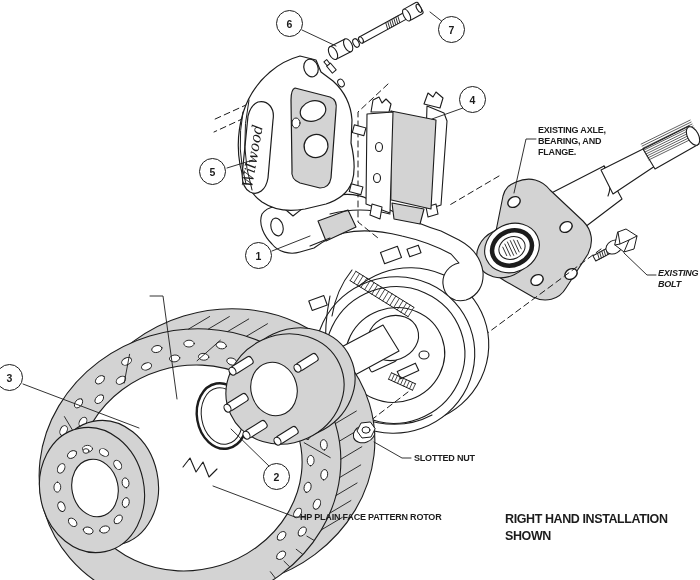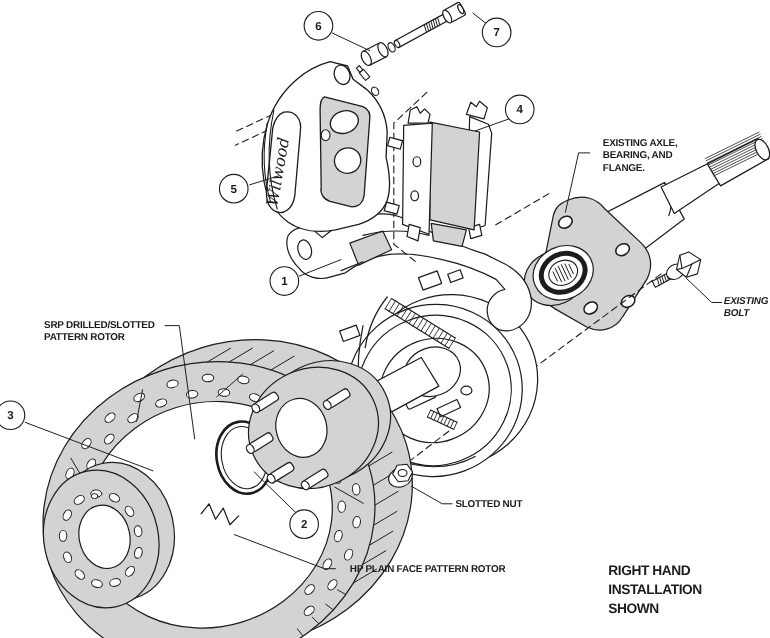--- a/index.html
+++ b/index.html
@@ -423,25 +423,23 @@
 <div class="callout" style="left:199px;top:158px;">
       <span>5</span>
     </div>
 <div class="callout" style="left:276px;top:10px;">
       <span>6</span>
     </div>
 <div class="callout" style="left:438px;top:16px;">
       <span>7</span>
     </div>
 
-<div class="lbl" style="left:40px;top:290px;">SRP DRILLED/SLOTTED
-PATTERN ROTOR</div>
-<div class="lbl" style="left:538px;top:125px;margin-left:10px;">EXISTING AXLE,
+<div class="lbl" style="left:538px;top:125px;">EXISTING AXLE,
 BEARING, AND
 FLANGE.</div>
 <div class="lbl" style="left:658px;top:268px;font-style:italic;">EXISTING
 BOLT</div>
 <div class="lbl" style="left:414px;top:453px;">SLOTTED NUT</div>
-<div class="lbl" style="left:318px;top:512px;">HP PLAIN FACE PATTERN ROTOR</div>
-<div class="note" style="left:505px;top:511px;margin-left:48px;">RIGHT HAND INSTALLATION
+<div class="lbl" style="left:300px;top:512px;">HP PLAIN FACE PATTERN ROTOR</div>
+<div class="note" style="left:505px;top:511px;">RIGHT HAND INSTALLATION
 SHOWN</div>
 
 </div>
 
 </body></html>

